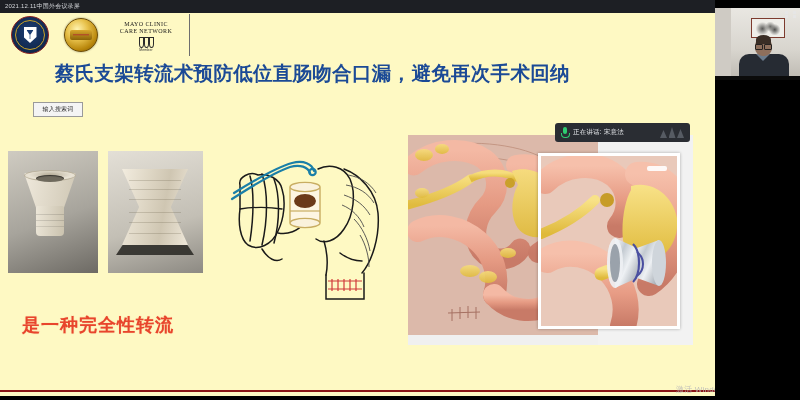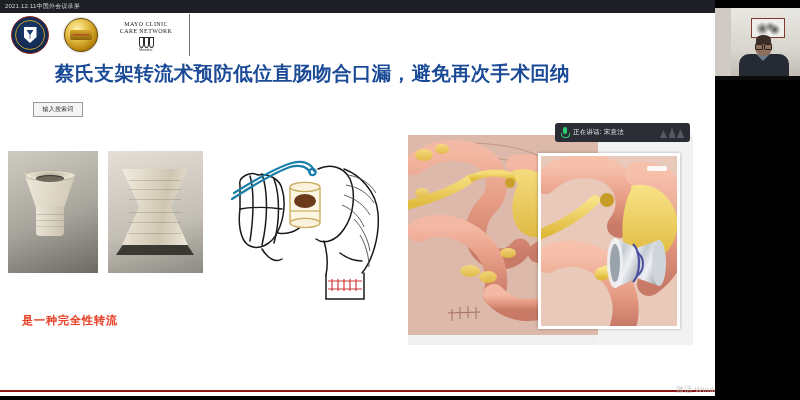--- a/index.html
+++ b/index.html
@@ -12,21 +12,21 @@
   .topbar {
     position:absolute; left:0; top:0; width:715px; height:13px;
     background:#1d1f24; color:#d2d4d8;
     font-size:6px; line-height:13px; padding-left:5px;
     letter-spacing:.2px; white-space:nowrap; overflow:hidden;
   }
 
   
   .slide {
     position:absolute; left:0; top:13px; width:715px; height:383px;
-    background:#ffffff; overflow:hidden;
+    background:#fef9c3; overflow:hidden;
   }
 
   
   .logoband { position:absolute; left:0; top:0; width:715px; height:44px; }
   .logo { position:absolute; top:3px; height:38px; }
 
   
   .emblem-shield {
     left:6px; width:48px;
     display:flex; align-items:center; justify-content:center;
@@ -113,21 +113,21 @@
     border:1px solid #9a9a9a; background:#f4f4f4;
     font-size:6px; color:#2a2a2a;
     display:flex; align-items:center; justify-content:center;
     letter-spacing:.2px;
   }
 
   
   .red-caption {
     position:absolute; left:22px; top:300px;
     font-family:"Liberation Serif","DejaVu Serif",serif;
-    font-size:11px; font-weight:bold; color:#e8452c;
+    font-size:18px; font-weight:bold; color:#e8452c;
     letter-spacing:1px;
     text-shadow:0 0 1px rgba(232,69,44,.4);
   }
 
   
   .photo { position:absolute; overflow:hidden; }
   .photo-a { left:8px;  top:138px; width:90px;  height:122px; background:#b8b5ae; }
   .photo-b { left:108px;top:138px; width:95px;  height:122px; background:#cfccc4; }
 
   .ph-bg{ position:absolute; inset:0; }

